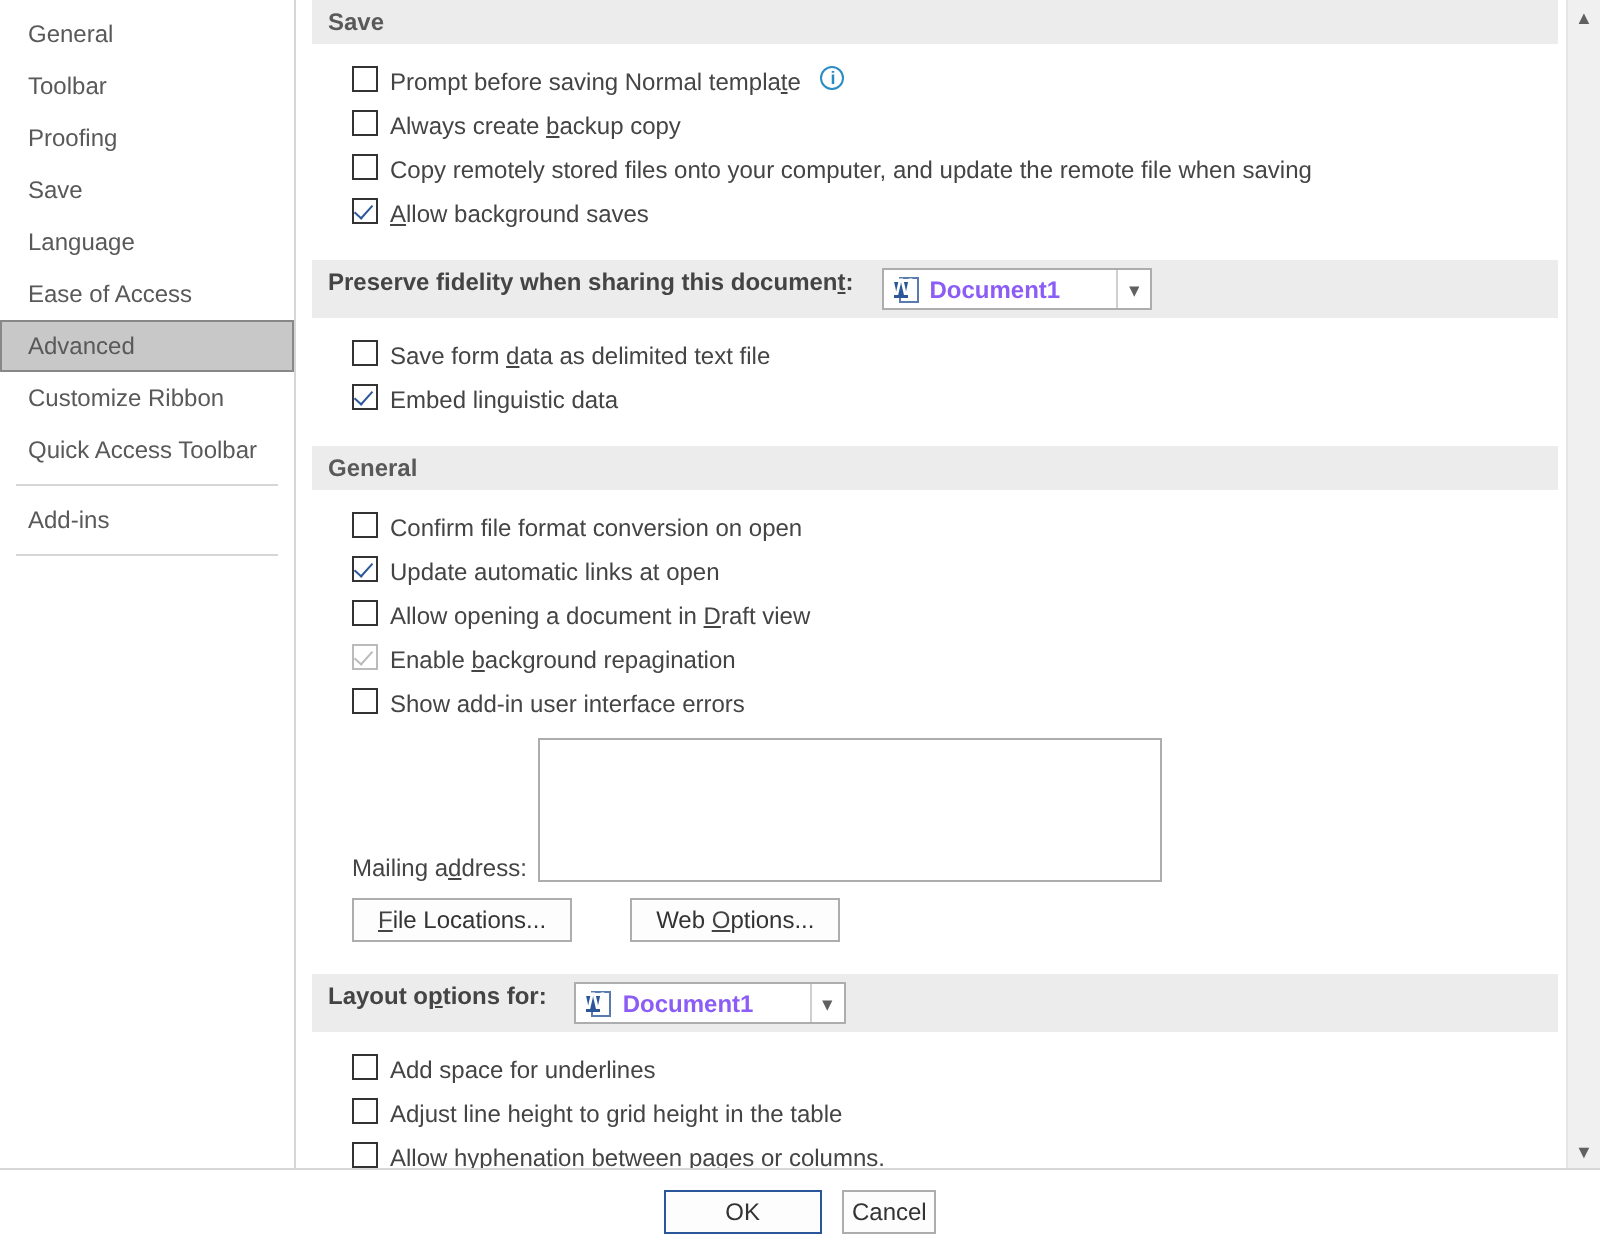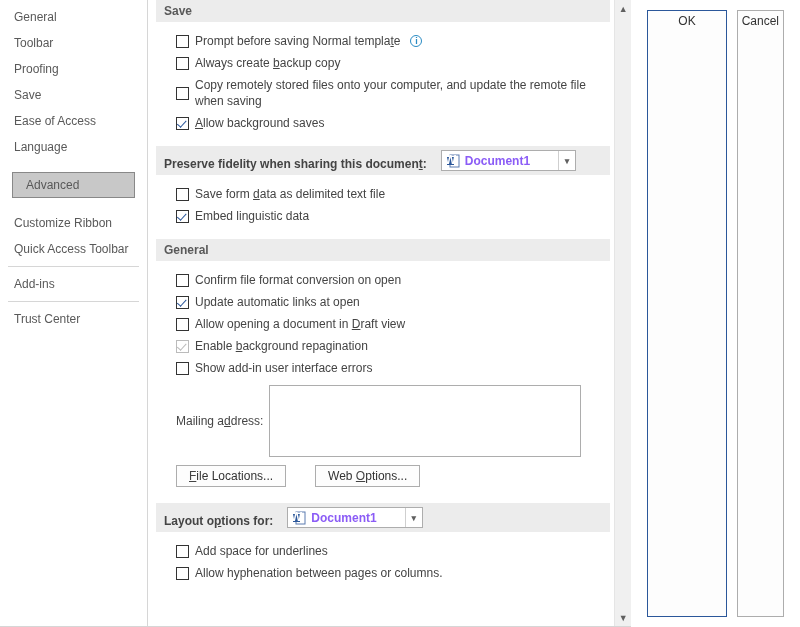--- a/index.html
+++ b/index.html
@@ -1,70 +1,69 @@
 <!DOCTYPE html>
 <html><head>
 <meta charset="utf-8">
 <style>
 *{box-sizing:border-box;margin:0;padding:0;font-family:"Segoe UI",Tahoma,sans-serif;font-size:12px;color:#444}
 body{width:800px;height:627px;background:#fff;position:relative;overflow:hidden}
-.dialog{position:absolute;inset:0;display:flex;flex-direction:row}
+.dialog{position:absolute;inset:0;display:flex;flex-direction:column}
 .body-area{flex:1;display:flex;border-bottom:1px solid #d6d6d6;min-height:0}
 .sidebar{width:148px;border-right:1px solid #d6d6d6;padding:4px 0;overflow:hidden}
 .nav-item{padding:4px 10px 4px 14px;color:#595959;cursor:default;line-height:18px}
-.nav-item.selected{background:#c8c8c8;border:1px solid #888;margin:12px;padding:3px 9px 3px 13px}
+.nav-item.selected{background:#c8c8c8;border:1px solid #888;margin:0;padding:3px 9px 3px 13px}
 .nav-sep{height:1px;background:#d6d6d6;margin:4px 8px}
 .main{flex:1;position:relative;display:flex;min-height:0}
 .scroll{flex:1;overflow:hidden;padding:0 0 0 8px}
 .vscroll{width:17px;background:#f0f0f0;border-left:1px solid #e5e5e5;display:flex;flex-direction:column;align-items:center;justify-content:space-between;padding:2px 0}
 .vscroll .arrow{width:13px;height:13px;display:flex;align-items:center;justify-content:center;color:#606060;font-size:9px;cursor:default}
 .sect-header{background:#ececec;font-weight:600;color:#595959;padding:4px 8px;margin:6px 4px 6px 0;position:relative}
 .sect-header.top{margin-top:0}
 .sect-body{padding:2px 10px 6px 20px}
-.row{display:flex;align-items:center;gap:6px;padding:3px 0;color:#444;line-height:16px}
+.row{display:flex;gap:6px;padding:3px 0;color:#444;line-height:16px}
 .row.disabled{color:#a0a0a0}
 .checkbox{width:13px;height:13px;border:1px solid #333;display:inline-flex;align-items:center;justify-content:center;flex:none;background:#fff}
 .checkbox.disabled{border-color:#bbb}
 .checkbox.checked::after{content:"";width:8px;height:4px;border-left:1.6px solid #2b579a;border-bottom:1.6px solid #2b579a;transform:rotate(-48deg) translate(0,-1px)}
 .checkbox.checked.disabled::after{border-color:#bbb}
 .info-icon{width:12px;height:12px;border:1px solid #2b8cc4;border-radius:50%;display:inline-flex;align-items:center;justify-content:center;color:#2b8cc4;font-size:9px;font-weight:bold;margin-left:4px}
 .label u{text-decoration:underline}
-.header-row{display:flex;align-items:flex-end;gap:14px}
+.header-row{display:flex;align-items:flex-start;gap:14px}
 .combo{display:inline-flex;align-items:center;border:1px solid #adadad;height:21px;background:#fff}
 .combo-ico{width:16px;height:16px;margin:0 4px 0 3px;display:inline-flex;align-items:center;justify-content:center}
 .combo-text{padding-right:28px;color:#8b5cf6}
 .combo-btn{width:17px;height:100%;border-left:1px solid #cfcfcf;display:flex;align-items:center;justify-content:center;color:#606060;font-size:9px}
 .word-ico svg{display:block}
-.mailing{display:flex;align-items:center;gap:6px;padding-top:6px}
+.mailing{display:flex;align-items:flex-end;gap:6px;padding-top:6px}
 .textarea{border:1px solid #adadad;width:312px;height:72px;background:#fff}
 .btn{border:1px solid #adadad;background:#fdfdfd;padding:3px 12px;color:#333;cursor:default}
 .btn-row{display:flex;gap:29px;padding:8px 0 4px 0}
-.footer{display:flex;justify-content:space-between;gap:10px;padding:10px 16px}
+.footer{display:flex;justify-content:center;gap:10px;padding:10px 16px}
 .btn.primary{border:1.5px solid #2b579a;padding:3px 30px}
 .btn.sec{padding:3px 4px}
 </style>
 </head>
 <body>
 
 <div class="dialog">
   <div class="body-area">
     <div class="sidebar">
       <div class="nav-item">General</div>
       <div class="nav-item">Toolbar</div>
       <div class="nav-item">Proofing</div>
       <div class="nav-item">Save</div>
+      <div class="nav-item">Language</div>
       <div class="nav-item">Ease of Access</div>
-      <div class="nav-item">Language</div>
       <div class="nav-item selected">Advanced</div>
       <div class="nav-item">Customize Ribbon</div>
       <div class="nav-item">Quick Access Toolbar</div>
       <div class="nav-sep"></div>
       <div class="nav-item">Add-ins</div>
       <div class="nav-sep"></div>
-      <div class="nav-item">Trust Center</div>
     </div>
 
     <div class="main">
       <div class="scroll">
 
         <div class="sect-header top">Save</div>
         <div class="sect-body" id="save-opts">
             <div class="row">
               <span class="checkbox"></span>
               <span class="label">Prompt before saving Normal templa<u>t</u>e</span>
@@ -157,20 +156,24 @@
             <span class="combo-btn">▾</span>
           </span>
         </div>
         <div class="sect-body" id="layout-opts">
             <div class="row">
               <span class="checkbox"></span>
               <span class="label">Add space for underlines</span>
             </div>
             <div class="row">
               <span class="checkbox"></span>
+              <span class="label">Adjust line height to grid height in the table</span>
+            </div>
+            <div class="row">
+              <span class="checkbox"></span>
               <span class="label">Allow hyphenation between pages or columns.</span>
             </div>
           </div>
 
       </div>
       <div class="vscroll">
         <div class="arrow">▲</div>
         <div class="arrow">▼</div>
       </div>
     </div>

